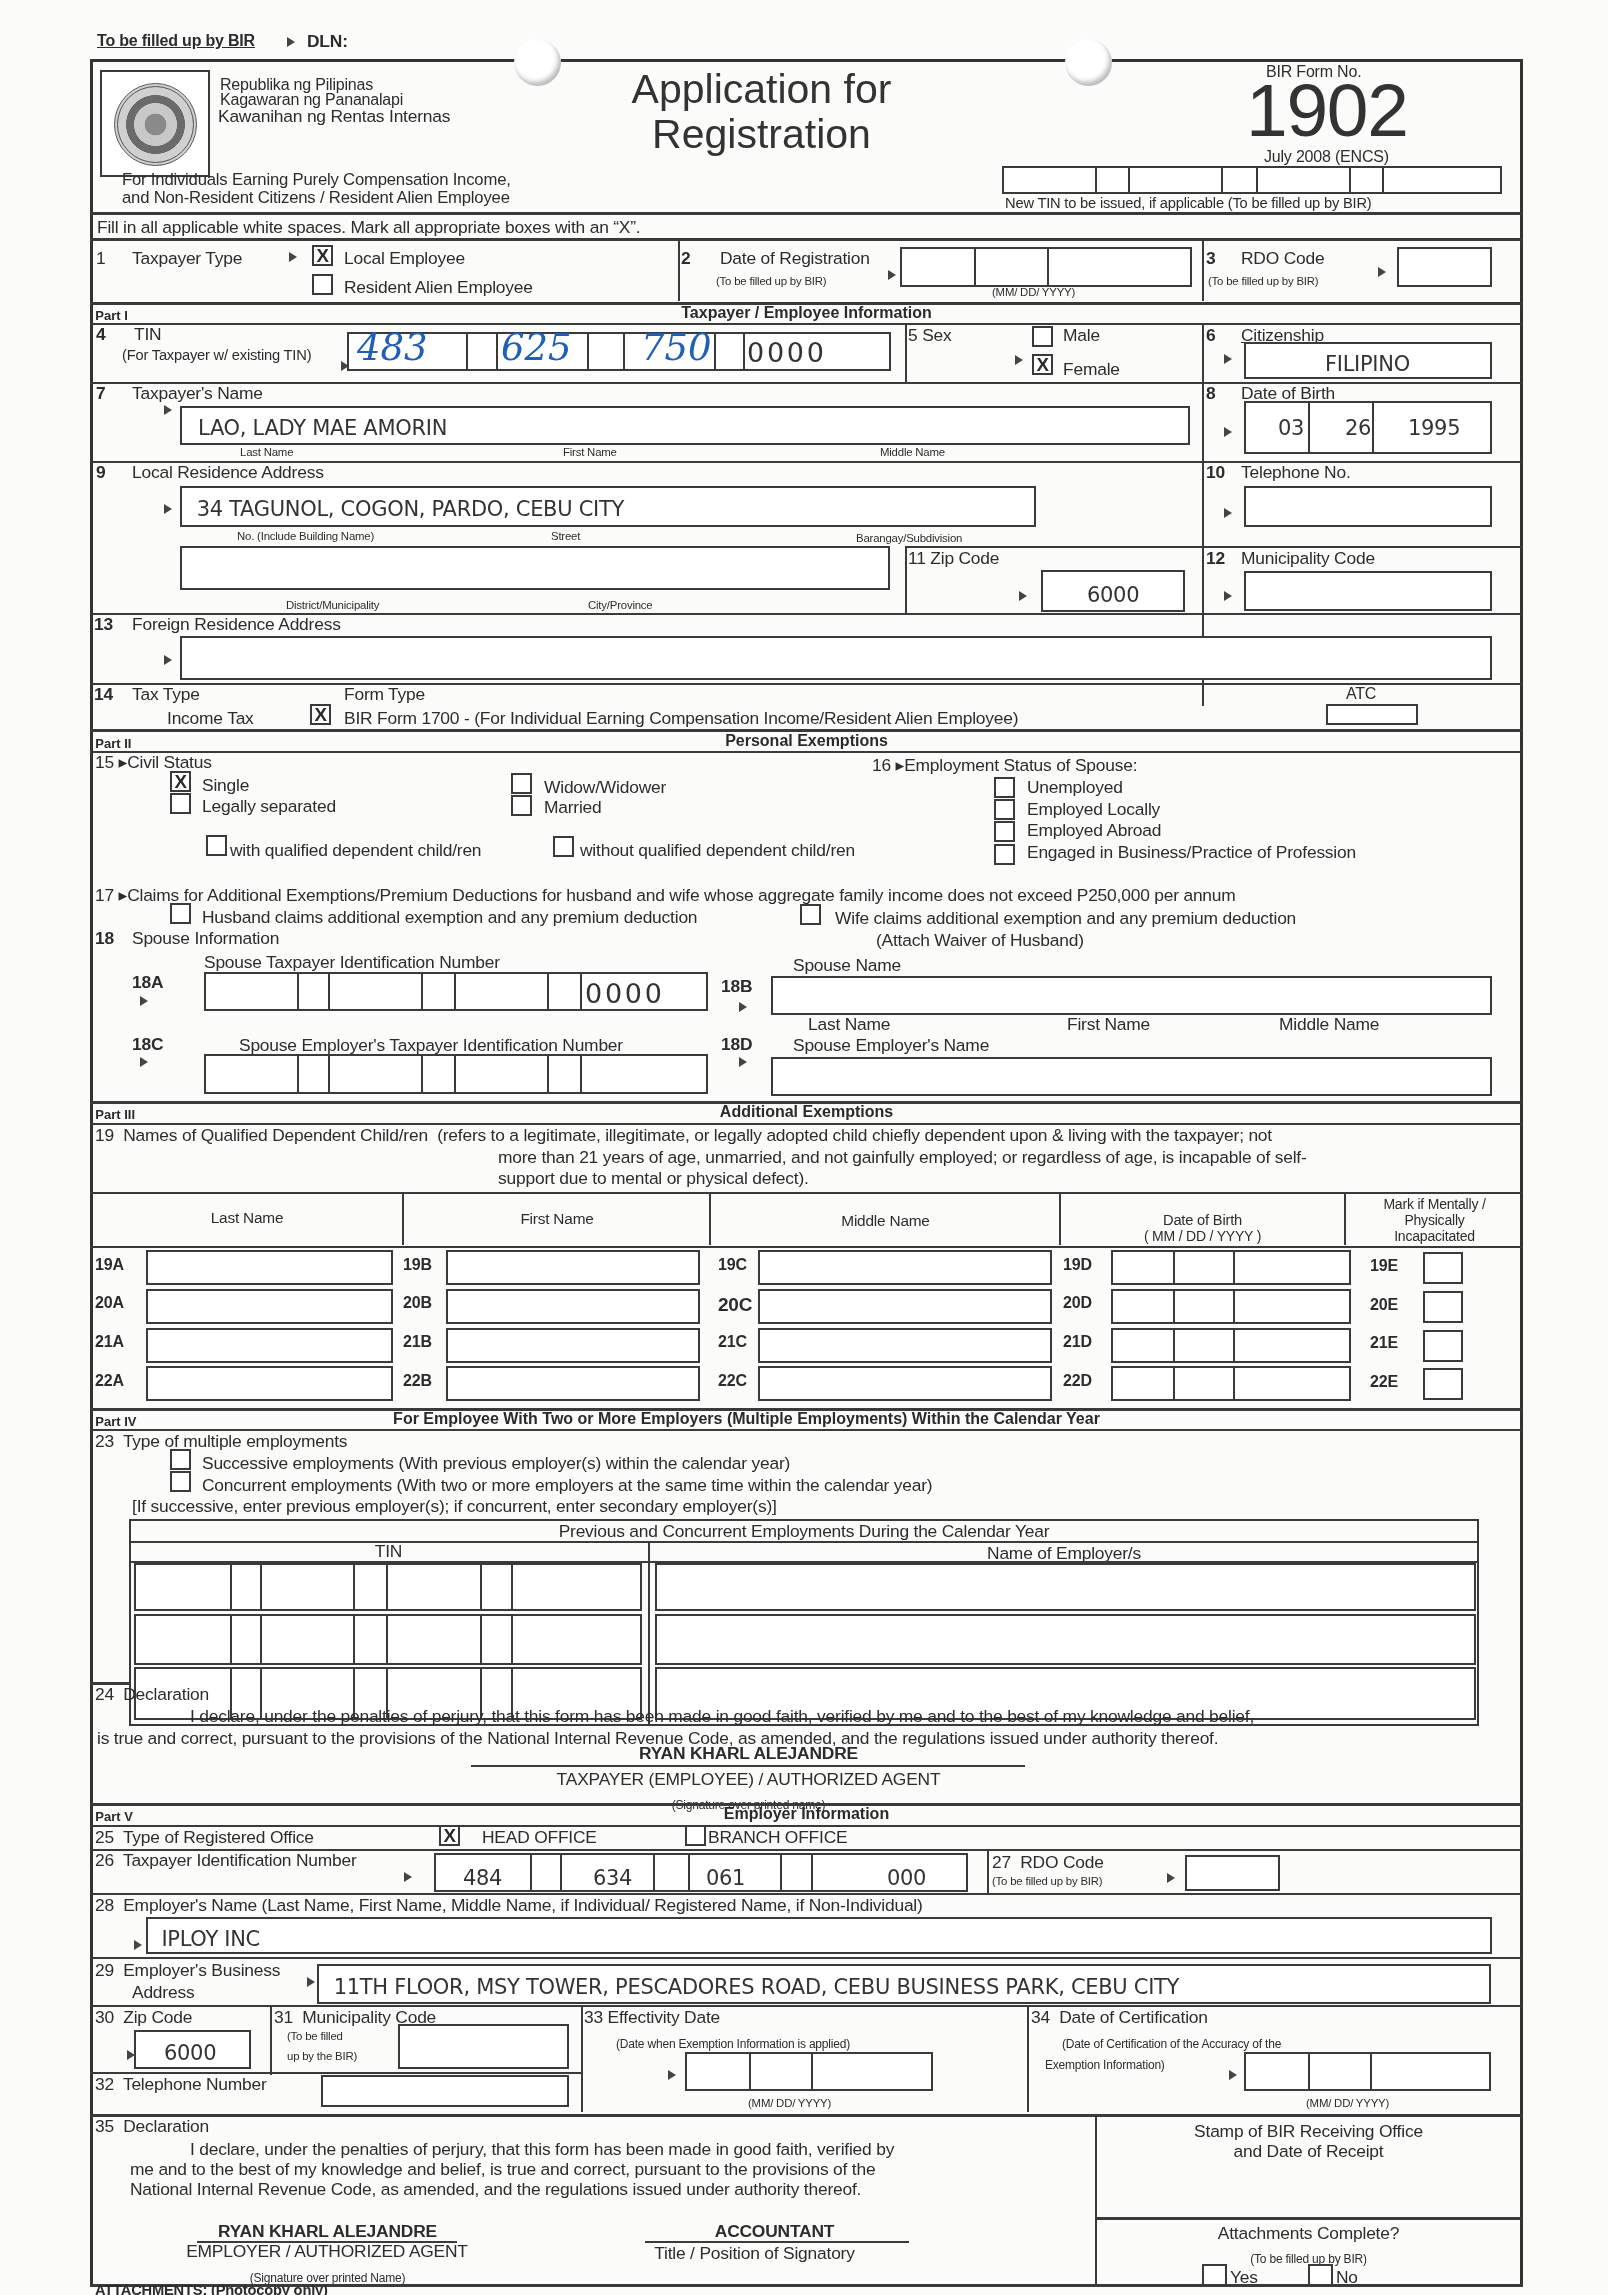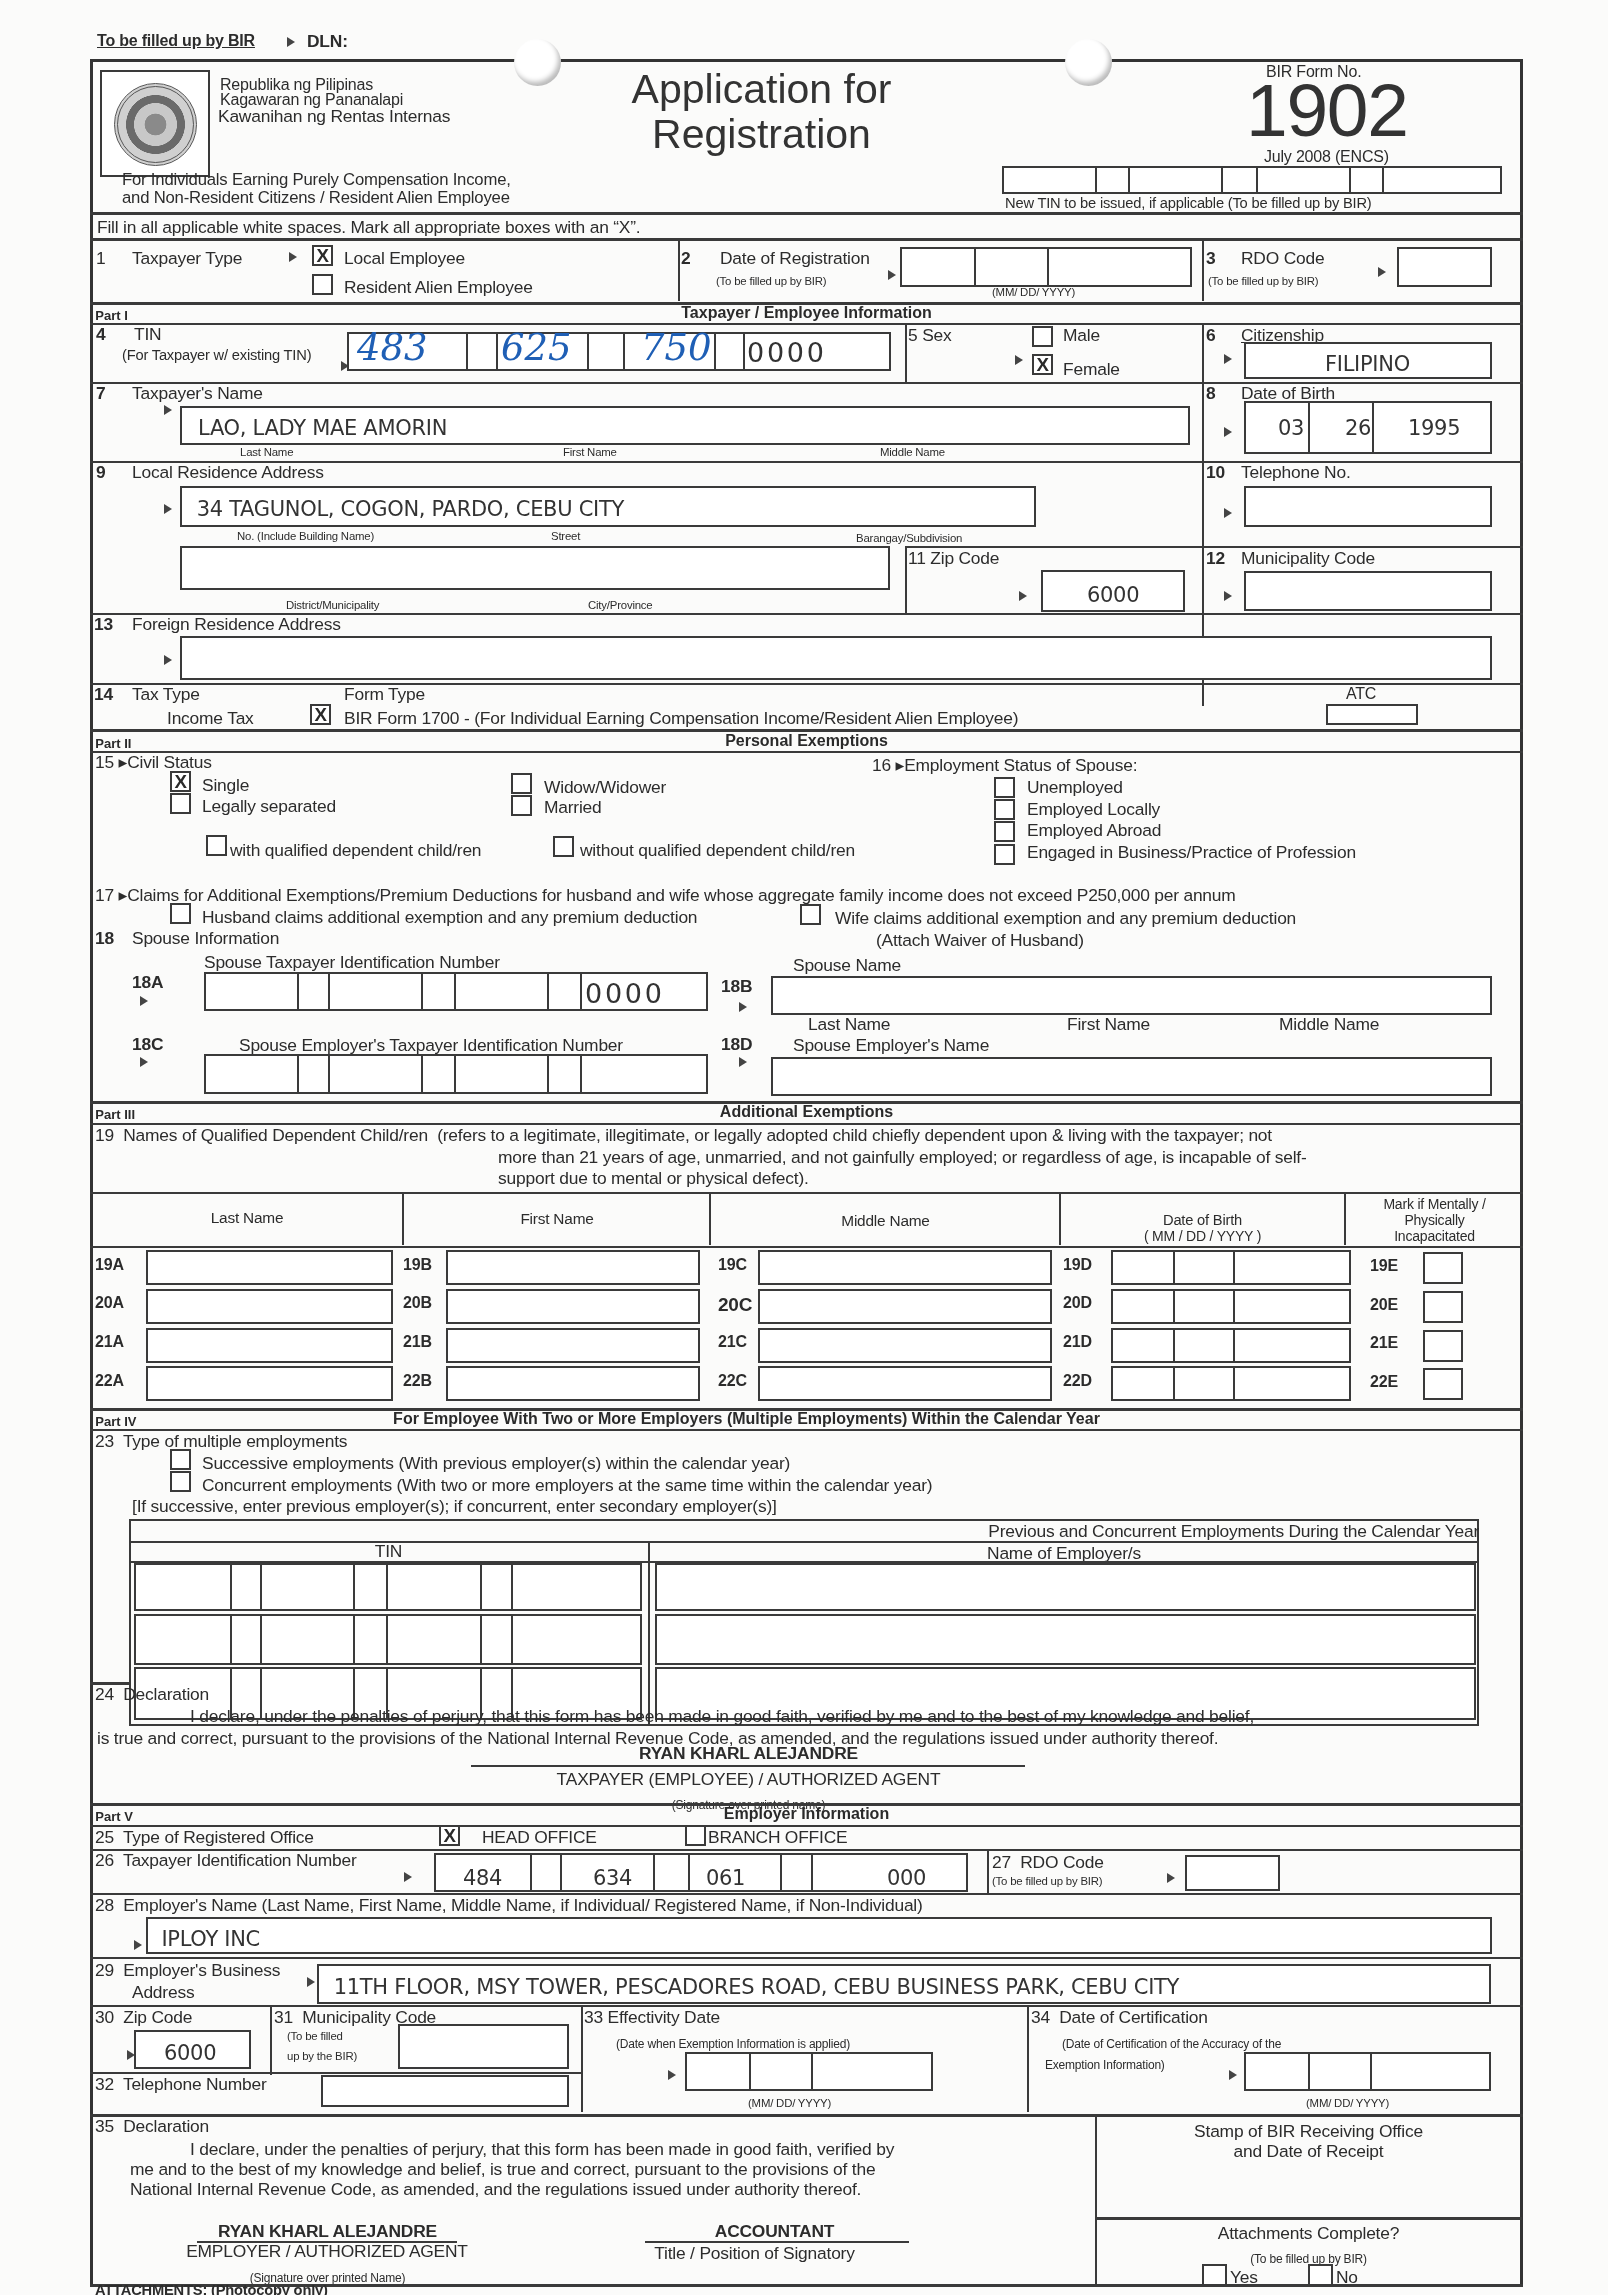--- a/index.html
+++ b/index.html
@@ -381,21 +381,21 @@
 <div class="hline thin" style="top:1429px;"></div>
 
 <div class="lbl" style="left:95px;top:1431px;"><span>23</span>&nbsp; <span>Type of multiple employments</span></div>
 <div class="cb" style="left:170px;top:1449px;"></div>
 <div class="lbl" style="left:202px;top:1453px;">Successive employments (With previous employer(s) within the calendar year)</div>
 <div class="cb" style="left:170px;top:1471px;"></div>
 <div class="lbl" style="left:202px;top:1475px;">Concurrent employments (With two or more employers at the same time within the calendar year)</div>
 <div class="lbl" style="left:132px;top:1496px;">[If successive, enter previous employer(s); if concurrent, enter secondary  employer(s)]</div>
 
 <div class="box" style="left:129px;top:1519px;width:1350px;height:207px;background:transparent;"></div>
-<div class="lbl center" style="left:129px;top:1521px;width:1350px;text-align:right;">Previous and Concurrent Employments During the Calendar Year</div>
+<div class="lbl center" style="left:129px;top:1521px;width:1350px;">Previous and Concurrent Employments During the Calendar Year</div>
 <div class="hline thin" style="top:1541px;left:129px;width:1350px;"></div>
 <div class="vline" style="left:648px;top:1541px;height:185px;"></div>
 <div class="lbl center" style="left:129px;top:1541px;width:519px;">TIN</div>
 <div class="lbl center" style="left:650px;top:1543px;width:828px;">Name of Employer/s</div>
 <div class="hline thin" style="top:1561px;left:129px;width:1350px;"></div>
 
 <div class="box" style="left:134px;top:1563px;width:508px;height:48px;">
     <div class="seg" style="left:94px;"></div>
     <div class="seg" style="left:124px;"></div>
     <div class="seg" style="left:217px;"></div>

